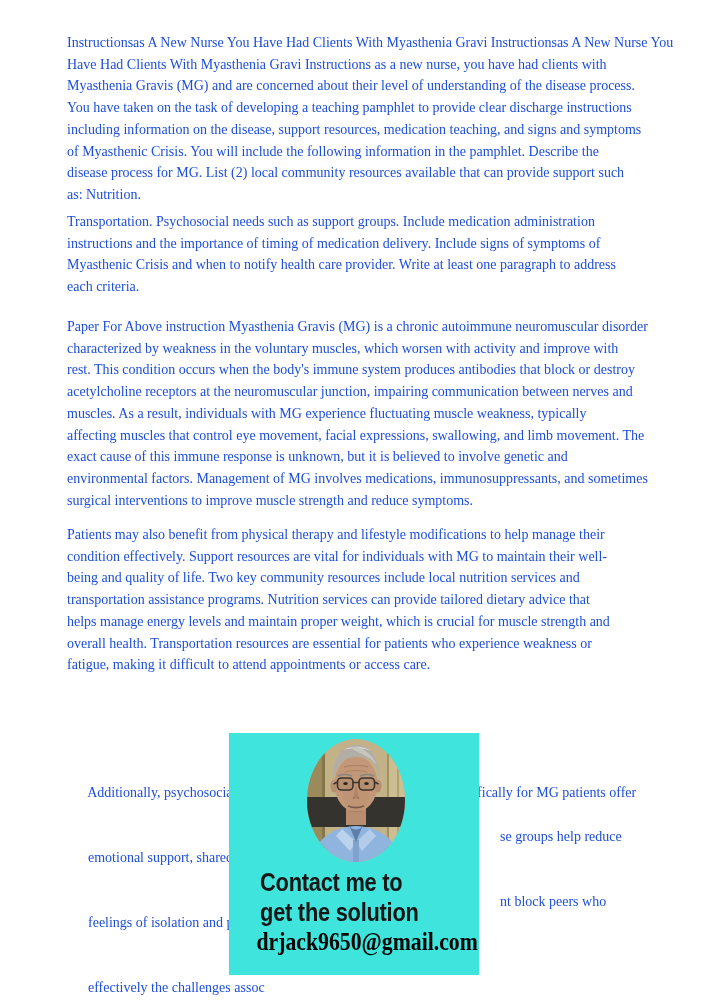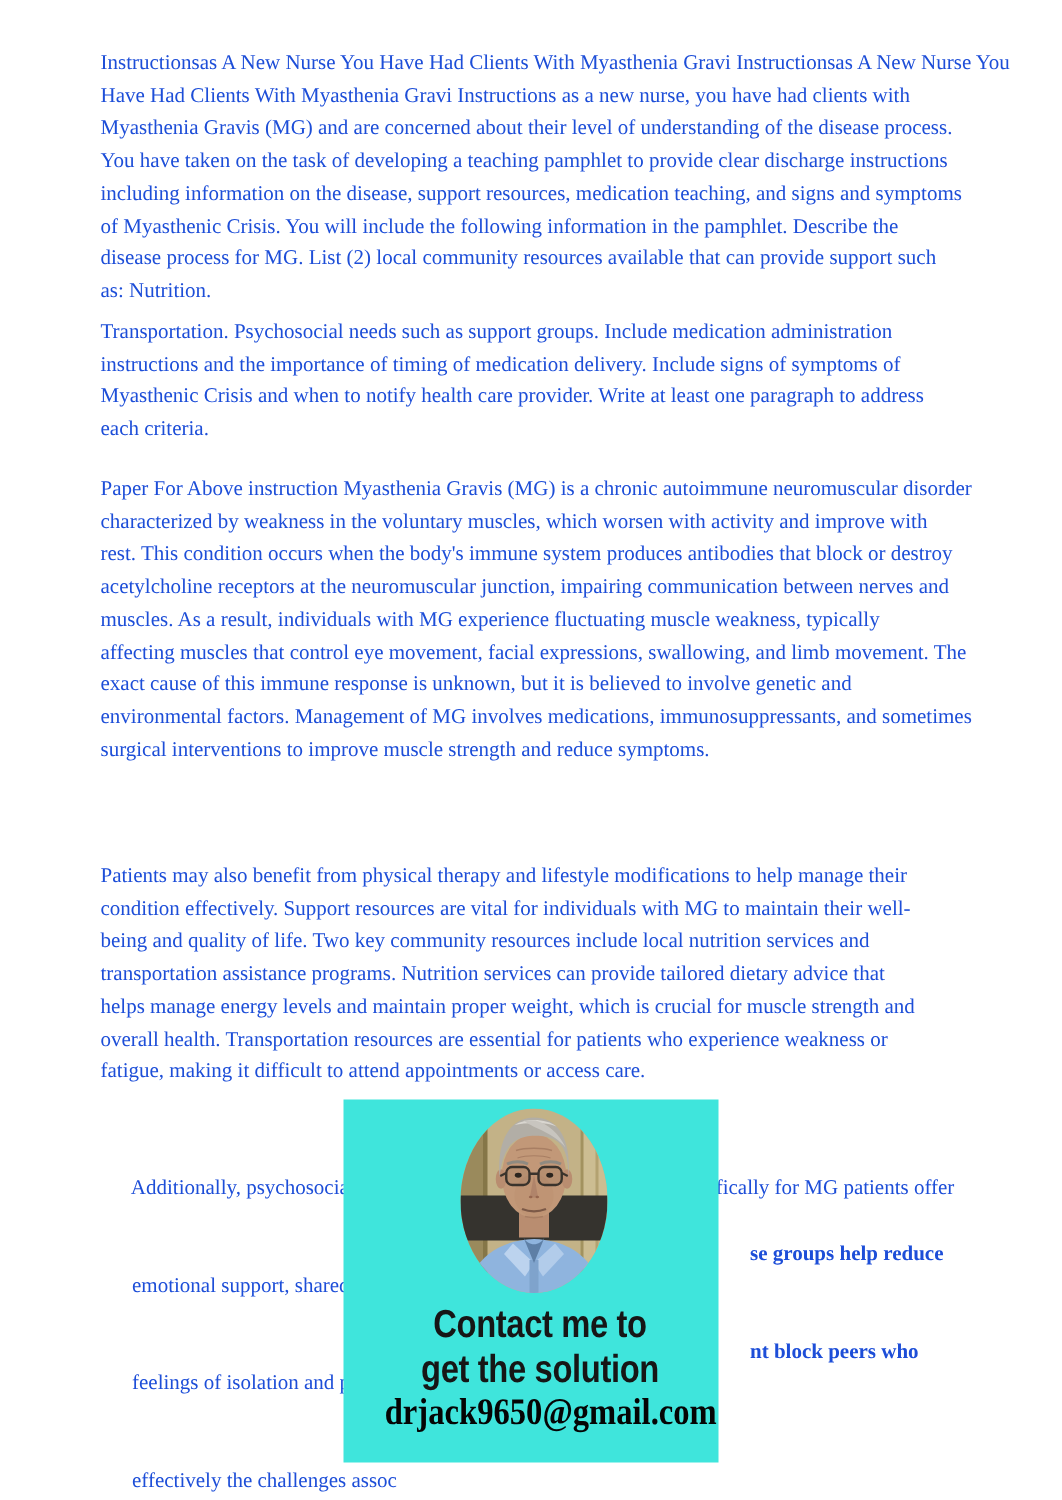--- a/index.html
+++ b/index.html
@@ -26,21 +26,20 @@
     position: relative;
     height: 21.7px;
     line-height: 21.7px;
     white-space: pre;
   }
   .frag-right {
     position: absolute;
     left: 433px;
     top: 0;
     white-space: pre;
-    font-weight: bold;
   }
   .overlay {
     position: absolute;
     left: 229px;
     top: 733px;
     width: 250px;
     height: 242px;
     background: #3FE5DC;
     z-index: 5;
   }
@@ -50,21 +49,20 @@
     top: 6px;
     width: 98px;
     height: 123px;
   }
   .portrait svg { display: block; width: 98px; height: 123px; }
   .overlay-text {
     position: absolute;
     top: 134px;
     left: 12px;
     right: 0;
-    text-align: center;
   }
   .contact-heading {
     font-family: "Liberation Sans", sans-serif;
     font-weight: bold;
     font-size: 26px;
     line-height: 30px;
     color: #161616;
     letter-spacing: -0.3px;
     transform: scaleX(0.84);
     transform-origin: 50% 0;
@@ -102,21 +100,21 @@
   <div class="para" style="top:316px">Paper For Above instruction Myasthenia Gravis (MG) is a chronic autoimmune neuromuscular disorder
 characterized by weakness in the voluntary muscles, which worsen with activity and improve with
 rest. This condition occurs when the body's immune system produces antibodies that block or destroy
 acetylcholine receptors at the neuromuscular junction, impairing communication between nerves and
 muscles. As a result, individuals with MG experience fluctuating muscle weakness, typically
 affecting muscles that control eye movement, facial expressions, swallowing, and limb movement. The
 exact cause of this immune response is unknown, but it is believed to involve genetic and
 environmental factors. Management of MG involves medications, immunosuppressants, and sometimes
 surgical interventions to improve muscle strength and reduce symptoms.</div>
 
-  <div class="para" style="top:574px">Patients may also benefit from physical therapy and lifestyle modifications to help manage their
+  <div class="para" style="top:524px">Patients may also benefit from physical therapy and lifestyle modifications to help manage their
 condition effectively. Support resources are vital for individuals with MG to maintain their well-
 being and quality of life. Two key community resources include local nutrition services and
 transportation assistance programs. Nutrition services can provide tailored dietary advice that
 helps manage energy levels and maintain proper weight, which is crucial for muscle strength and
 overall health. Transportation resources are essential for patients who experience weakness or
 fatigue, making it difficult to attend appointments or access care.</div>
 
   <div class="para para-obscured" style="top:717px">
     <div class="oline">
       <span>Additionally, psychosocial support is vital: local support groups specifically for MG patients offer</span>

